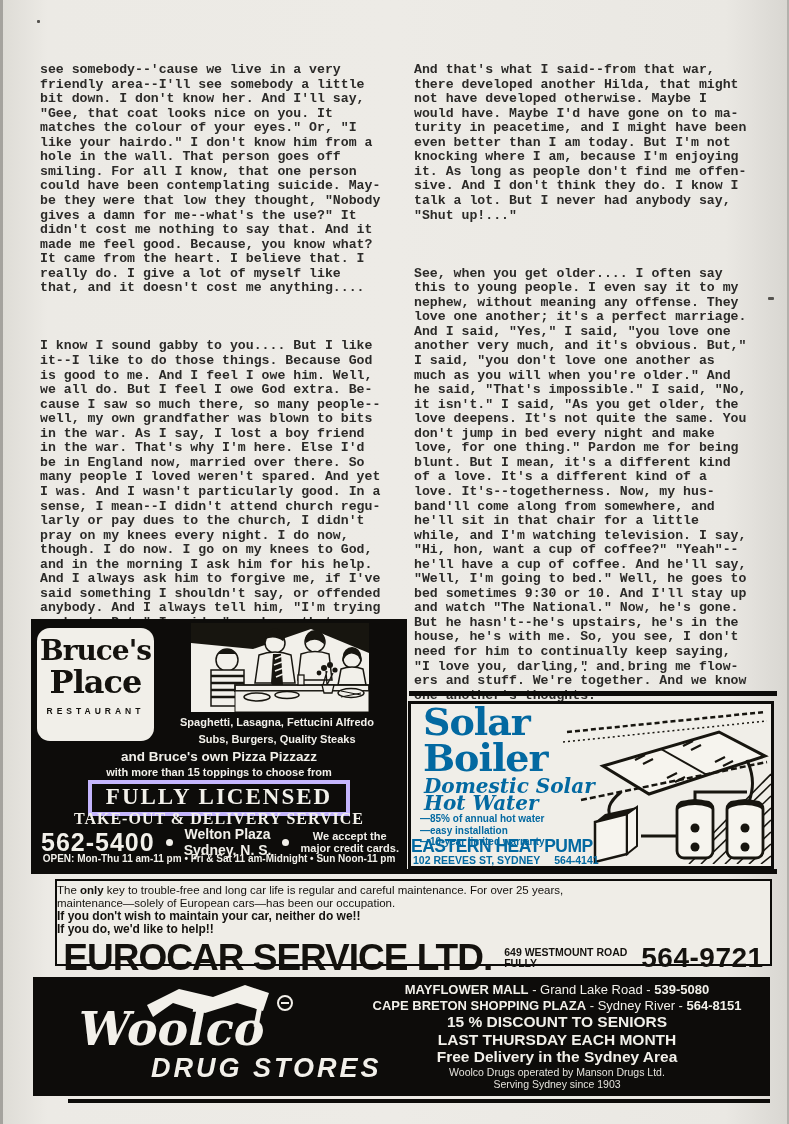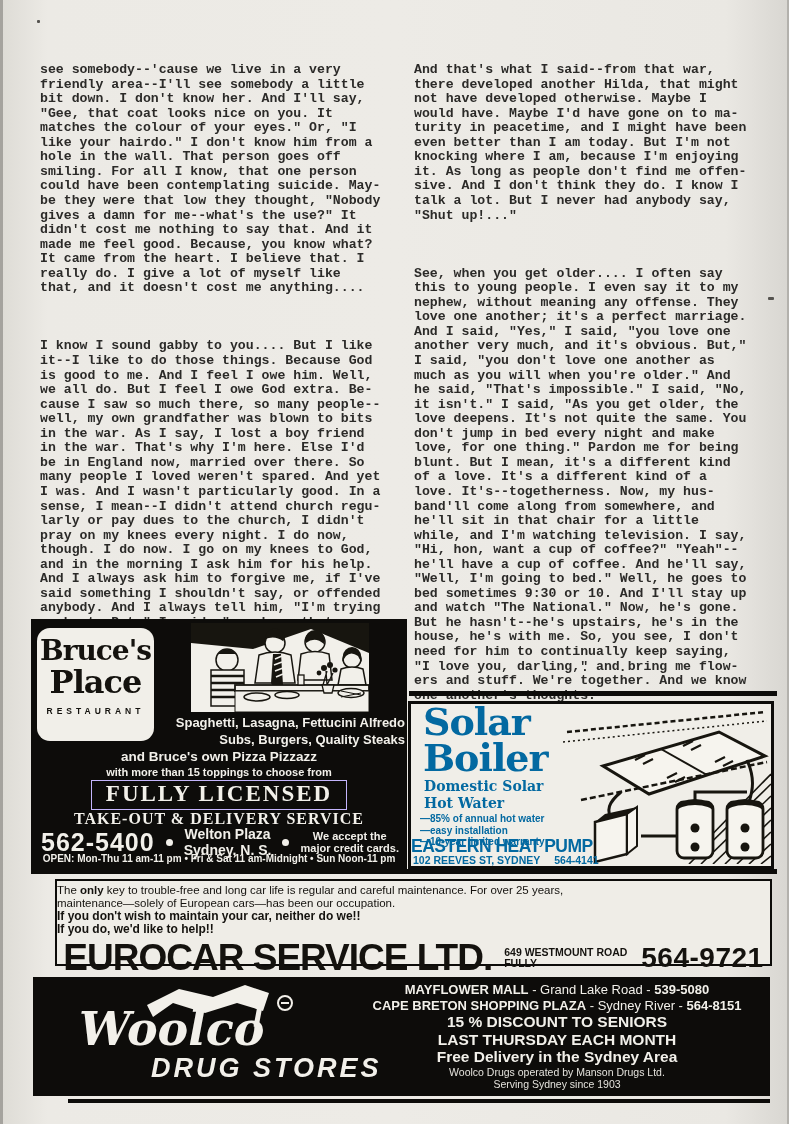--- a/index.html
+++ b/index.html
@@ -19,44 +19,44 @@
         font-size:13px;word-spacing:22px;}
 
   
   .ad-bruces{position:absolute;left:31px;top:619px;width:376px;height:253px;background:#0d0c0a;color:#f2f0ea;}
   .bp-logo{position:absolute;left:6px;top:9px;width:117px;height:113px;background:#f1efe9;border-radius:13px;
            color:#14120e;text-align:center;}
   .bp-name1{font-family:"DejaVu Serif",serif;font-weight:bold;font-size:28px;line-height:30px;margin-top:8px;letter-spacing:-1px;}
   .bp-name2{font-family:"DejaVu Serif",serif;font-weight:bold;font-size:32px;line-height:32px;letter-spacing:-1px;}
   .bp-sub{font-size:8.5px;font-weight:bold;letter-spacing:4px;margin-top:8px;}
   .bp-illo{position:absolute;left:160px;top:4px;width:178px;height:89px;background:#f2f0ea;}
-  .bp-menu{position:absolute;left:118px;top:95px;width:256px;text-align:right;
-           font-weight:bold;font-size:13px;line-height:17px;white-space:nowrap;}
+  .bp-menu{position:absolute;left:118px;top:95px;width:256px;text-align:center;
+           font-weight:bold;font-size:11px;line-height:17px;white-space:nowrap;}
   .bp-pizza{position:absolute;left:0;top:130px;width:100%;text-align:center;font-weight:bold;font-size:13.5px;}
   .bp-toppings{position:absolute;left:0;top:147px;width:100%;text-align:center;font-weight:bold;font-size:11px;}
   .bp-lic-wrap{position:absolute;left:0;top:161px;width:100%;text-align:center;}
-  .bp-lic{display:inline-block;border:1px solid #c4b5fd;padding:0 14px 2px 14px;
+  .bp-lic{display:inline-block;border:4px solid #c4b5fd;padding:0 14px 2px 14px;
           font-family:"Liberation Serif",serif;font-weight:bold;font-size:23px;letter-spacing:2px;}
   .bp-takeout{position:absolute;left:0;top:191px;width:100%;text-align:center;
               font-family:"Liberation Serif",serif;font-weight:bold;font-size:16px;letter-spacing:1px;}
   .bp-phonerow{position:absolute;left:10px;top:207px;width:358px;display:flex;align-items:center;justify-content:space-between;}
   .bp-phone{font-weight:bold;font-size:25px;letter-spacing:1px;}
   .bp-dot{width:7px;height:7px;border-radius:50%;background:#f2f0ea;}
   .bp-plaza{text-align:center;font-weight:bold;font-size:14px;line-height:16px;}
   .bp-credit{text-align:center;font-weight:bold;font-size:11px;line-height:12.5px;}
   .bp-hours{position:absolute;left:0;top:234px;width:100%;text-align:center;font-weight:bold;font-size:10px;}
 
   
   .rule{position:absolute;background:#0d0c0a;}
   .ad-solar{position:absolute;left:408px;top:701px;width:360px;height:162px;background:#f0eee8;
             border:3px solid #0d0c0a;color:#0369a1;}
   .sb-title{position:absolute;left:12px;top:0;font-family:"DejaVu Serif",serif;font-weight:bold;
             font-size:38px;line-height:36px;letter-spacing:-1px;}
   .sb-sub{position:absolute;left:13px;top:74px;font-family:"DejaVu Serif",serif;font-weight:bold;
-          font-size:14px;line-height:17px;}
+          font-size:20px;line-height:17px;font-style:italic;}
   .sb-bullets{position:absolute;left:9px;top:109px;font-family:Liberation Sans, sans-serif;font-weight:bold;
               font-size:10px;line-height:11.5px;}
   .sb-company{position:absolute;left:0px;top:132px;font-weight:bold;font-size:17.5px;letter-spacing:-0.5px;}
   .sb-addr{position:absolute;left:2px;top:150px;font-weight:bold;font-size:10.5px;}
   .sb-addr span{margin-right:14px;}
   .sb-illo{position:absolute;right:0;top:0;width:220px;height:160px;}
 
   
   .ad-eurocar{position:absolute;left:55px;top:879px;width:713px;height:80px;background:#efede7;
               border:2px solid #0d0c0a;color:#14120e;text-align:left;padding-top:3px;}

